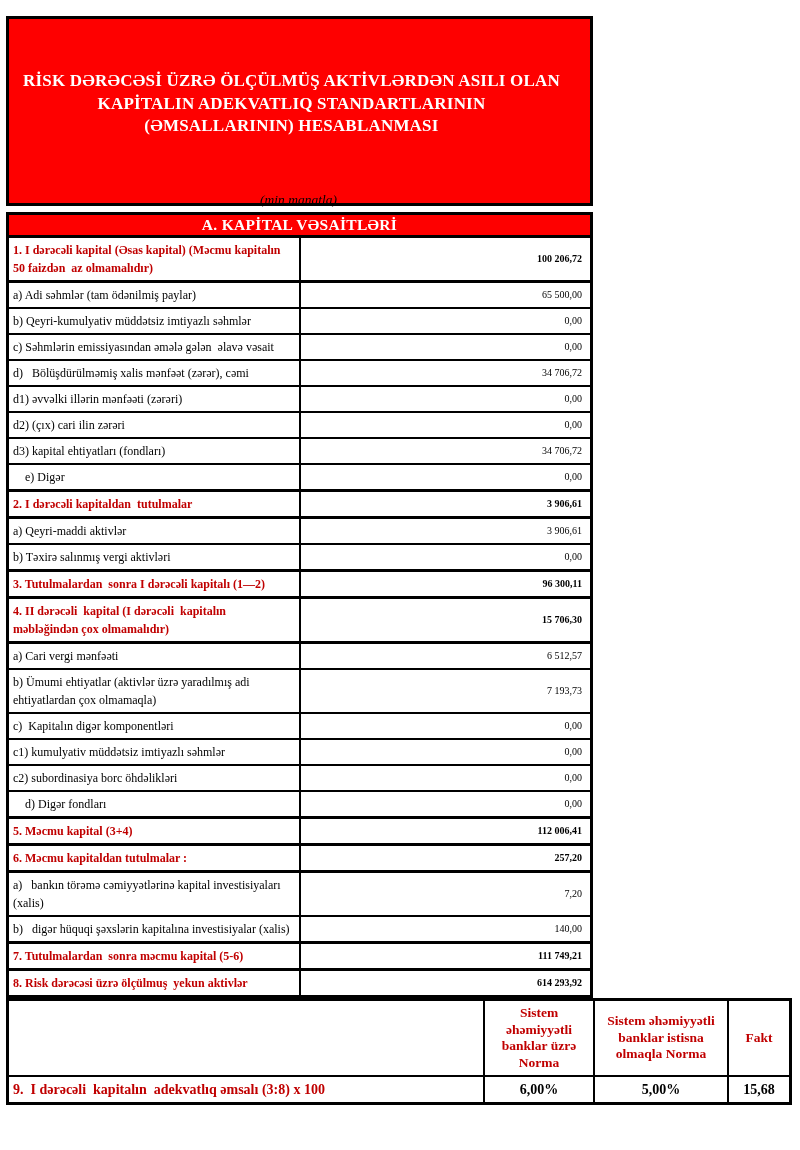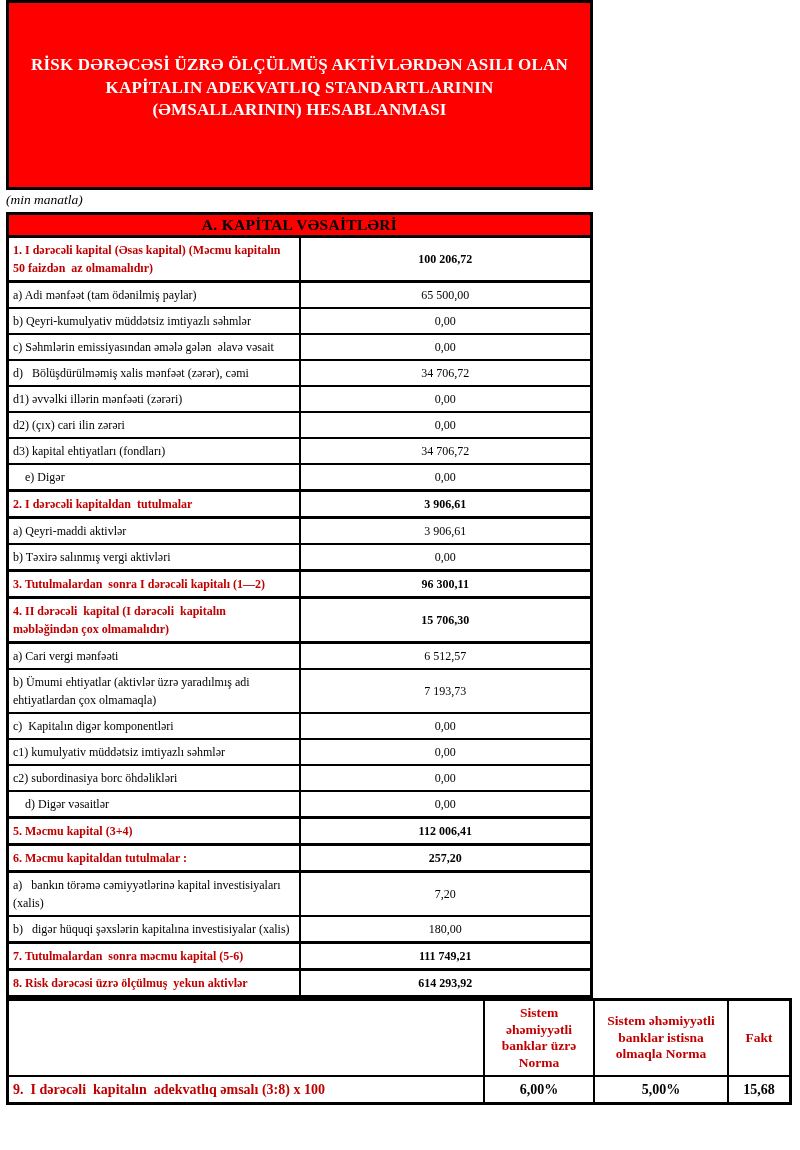--- a/index.html
+++ b/index.html
@@ -11,56 +11,56 @@
   body{
     width:800px;height:1150px;
     font-family:"Liberation Serif", serif;
     color:#000;
     position:relative;
   }
   .page{position:relative;width:800px;height:1150px;overflow:hidden;}
 
   
   .banner{
-    position:absolute;left:6px;top:0;
+    position:absolute;left:6px;top:16px;
     width:581px;height:184px;
     background:var(--banner-red);
     border:3px solid var(--border-black);
-    display:flex;align-items:center;justify-content:center;
+    display:flex;align-items:center;justify-content:flex-start;
   }
   .banner-title{
     color:#ffffff;font-weight:bold;font-size:17px;line-height:1.32;
     text-align:center;letter-spacing:.2px;
     padding:0 14px;margin-top:-14px;
     white-space:pre-line;
   }
 
   
   .unit-note{
     position:absolute;left:6px;top:192px;width:585px;
-    text-align:left;font-style:italic;font-size:13.5px;
+    text-align:center;font-style:italic;font-size:13.5px;
   }
 
   
   .flow{position:absolute;left:6px;top:212px;}
   table{border-collapse:collapse;table-layout:fixed;}
   .capital-table{width:587px;border:3px solid var(--border-black);}
   .capital-table td,.capital-table th{border:2px solid var(--border-black);}
   .cap-header{
-    background:var(--banner-red);color:#000000;
+    background:var(--banner-red);color:#ffffff;
     font-size:15.5px;font-weight:bold;text-align:center;
     padding:1px 2px;letter-spacing:.3px;
   }
   .lbl{
     font-size:12px;line-height:18px;padding:3px 4px;
     white-space:pre-wrap;vertical-align:middle;
   }
   .val{
-    width:104px;text-align:center;font-size:12px;line-height:18px;
-    padding:3px 15px;vertical-align:middle;
+    width:104px;text-align:right;font-size:10px;line-height:18px;
+    padding:3px 8px;vertical-align:middle;
   }
   tr.sec .lbl{color:var(--accent-red);font-weight:bold;}
   tr.sec .val{font-weight:bold;}
   tr.sec td{border-top-width:3px;border-bottom-width:3px;}
 
   
   .ratios-table{width:782px;border:3px solid var(--border-black);margin-top:0;}
   .ratios-table td{border:2px solid var(--border-black);}
   .r-lbl{
     width:466px;color:var(--accent-red);font-weight:bold;
@@ -99,21 +99,21 @@
     <table class="capital-table">
       <tbody>
           <tr>
         <th class="cap-header" colspan="2">A. KAPİTAL VƏSAİTLƏRİ</th>
       </tr>
       <tr class="sec">
             <td class="lbl">1. I dərəcəli kapital (Əsas kapital) (Məcmu kapitalın 50 faizdən  az olmamalıdır)</td>
             <td class="val">100 206,72</td>
           </tr>
       <tr>
-            <td class="lbl">a) Adi mənfəət (tam ödənilmiş paylar)</td>
+            <td class="lbl">a) Adi səhmlər (tam ödənilmiş paylar)</td>
             <td class="val">65 500,00</td>
           </tr>
       <tr>
             <td class="lbl">b) Qeyri-kumulyativ müddətsiz imtiyazlı səhmlər</td>
             <td class="val">0,00</td>
           </tr>
       <tr>
             <td class="lbl">c) Səhmlərin emissiyasından əmələ gələn  əlavə vəsait</td>
             <td class="val">0,00</td>
           </tr>
@@ -171,38 +171,38 @@
           </tr>
       <tr>
             <td class="lbl">c1) kumulyativ müddətsiz imtiyazlı səhmlər</td>
             <td class="val">0,00</td>
           </tr>
       <tr>
             <td class="lbl">c2) subordinasiya borc öhdəlikləri</td>
             <td class="val">0,00</td>
           </tr>
       <tr>
-            <td class="lbl">    d) Digər vəsaitlər</td>
+            <td class="lbl">    d) Digər fondları</td>
             <td class="val">0,00</td>
           </tr>
       <tr class="sec">
             <td class="lbl">5. Məcmu kapital (3+4)</td>
             <td class="val">112 006,41</td>
           </tr>
       <tr class="sec">
             <td class="lbl">6. Məcmu kapitaldan tutulmalar :</td>
             <td class="val">257,20</td>
           </tr>
       <tr>
             <td class="lbl">a)   bankın törəmə cəmiyyətlərinə kapital investisiyaları (xalis)</td>
             <td class="val">7,20</td>
           </tr>
       <tr>
             <td class="lbl">b)   digər hüquqi şəxslərin kapitalına investisiyalar (xalis)</td>
-            <td class="val">180,00</td>
+            <td class="val">140,00</td>
           </tr>
       <tr class="sec">
             <td class="lbl">7. Tutulmalardan  sonra məcmu kapital (5-6)</td>
             <td class="val">111 749,21</td>
           </tr>
       <tr class="sec">
             <td class="lbl">8. Risk dərəcəsi üzrə ölçülmuş  yekun aktivlər</td>
             <td class="val">614 293,92</td>
           </tr>
     </tbody>

